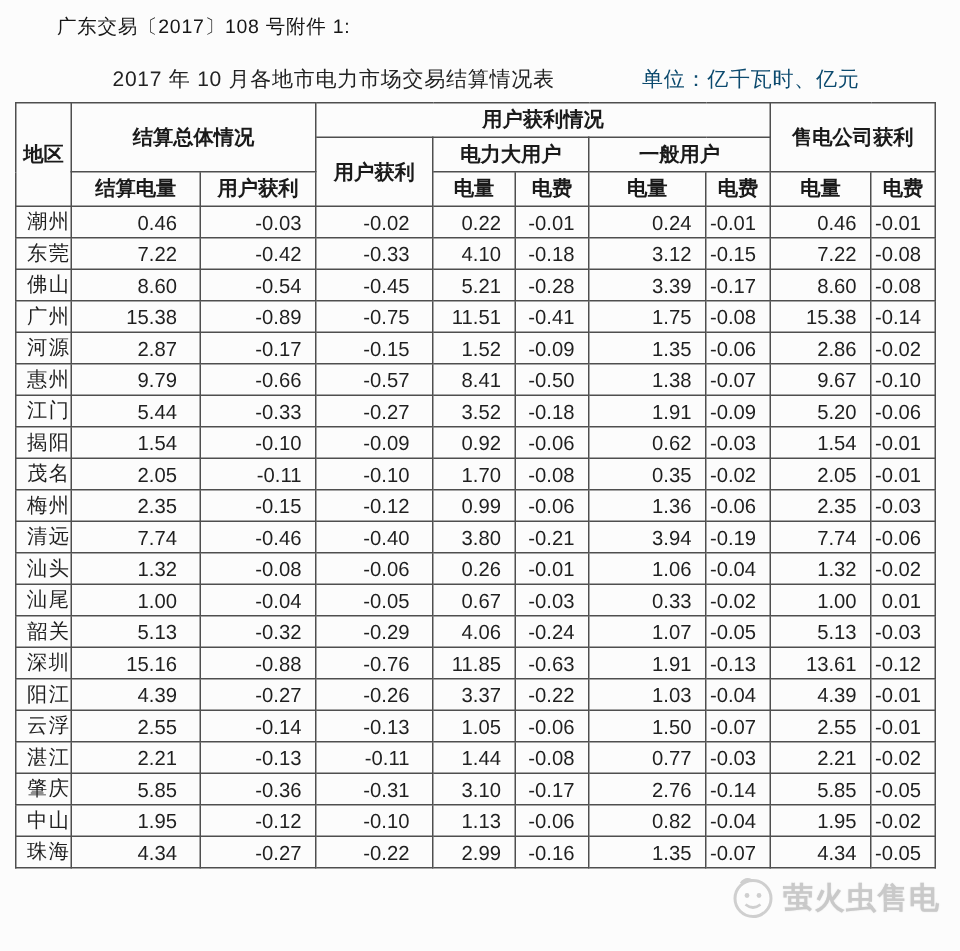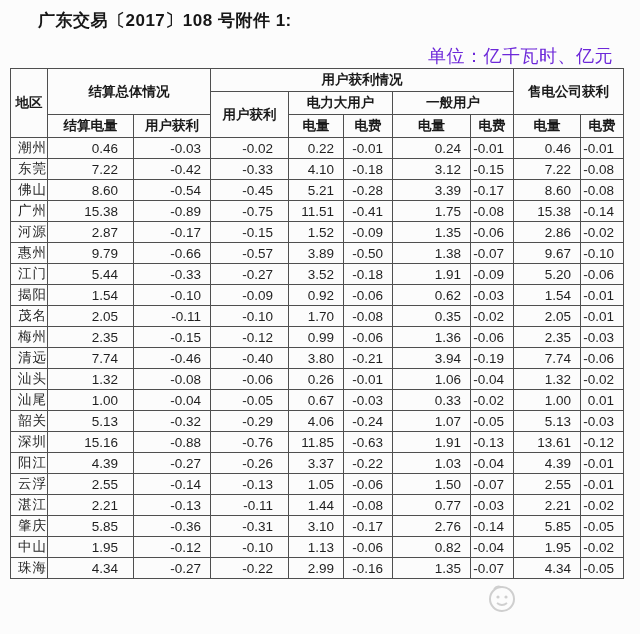--- a/index.html
+++ b/index.html
@@ -7,42 +7,42 @@
     width: 640px; height: 634px;
     background: #fcfcfc;
     font-family: "Liberation Sans", "DejaVu Sans", sans-serif;
     color: #1c1c1c;
     position: relative;
     overflow: hidden;
   }
   .doc-title {
     position: absolute;
     left: 38px; top: 9px;
-    font-size: 17px;
-    font-weight: bold;
+    font-size: 13px;
+    font-weight: normal;
     letter-spacing: 0.5px;
     color: #161616;
   }
   .subtitle-row {
     position: absolute;
     top: 44px; left: 0; width: 640px;
     height: 18px;
   }
   .table-title {
     position: absolute;
     left: 75px; top: 0;
     font-size: 14px;
     color: #222;
     letter-spacing: 0.5px;
   }
   .unit-label {
     position: absolute;
     left: 428px; top: 0;
-    font-size: 18px;
-    color: #6d28d9;
+    font-size: 14px;
+    color: #0c4a6e;
     letter-spacing: 0.5px;
   }
   .table-wrap {
     position: absolute;
     left: 10px; top: 68px;
   }
   table {
     border-collapse: collapse;
     table-layout: fixed;
     width: 613px;
@@ -81,20 +81,21 @@
     letter-spacing: 1px;
     text-shadow: 0 0 1px #d5d5d5;
   }
 </style>
 </head>
 <body>
 
 <div class="doc-title">广东交易〔2017〕108 号附件 1:</div>
 
 <div class="subtitle-row">
+  <span class="table-title">2017 年 10 月各地市电力市场交易结算情况表</span>
   <span class="unit-label">单位：亿千瓦时、亿元</span>
 </div>
 
 <div class="table-wrap">
   <table>
     <colgroup>
       <col style="width:37px">
         <col style="width:86px">
         <col style="width:77px">
       <col style="width:78px">
@@ -187,21 +188,21 @@
           <td class="num">1.35</td>
           <td class="num">-0.06</td>
           <td class="num">2.86</td>
           <td class="num">-0.02</td>
         </tr>
         <tr>
           <td class="region">惠州</td>
           <td class="num wide-pad">9.79</td>
           <td class="num">-0.66</td>
           <td class="num wide-pad">-0.57</td>
-          <td class="num">3.89</td>
+          <td class="num">8.41</td>
           <td class="num">-0.50</td>
           <td class="num">1.38</td>
           <td class="num">-0.07</td>
           <td class="num">9.67</td>
           <td class="num">-0.10</td>
         </tr>
         <tr>
           <td class="region">江门</td>
           <td class="num wide-pad">5.44</td>
           <td class="num">-0.33</td>
@@ -386,13 +387,14 @@
 </div>
 
 <div class="watermark">
   <svg class="watermark-icon" viewBox="0 0 32 32">
     <circle cx="16" cy="17" r="12" fill="none" stroke="#c4c4c4" stroke-width="2"></circle>
     <circle cx="12" cy="15" r="1.6" fill="#c4c4c4"></circle>
     <circle cx="20" cy="15" r="1.6" fill="#c4c4c4"></circle>
     <path d="M11 21 q5 4 10 0" fill="none" stroke="#c4c4c4" stroke-width="1.8"></path>
     <path d="M8 7 q3 -4 7 -2" fill="none" stroke="#c4c4c4" stroke-width="1.8"></path>
   </svg>
+  <span class="watermark-text">萤火虫售电</span>
 </div>
 
 </body></html>

